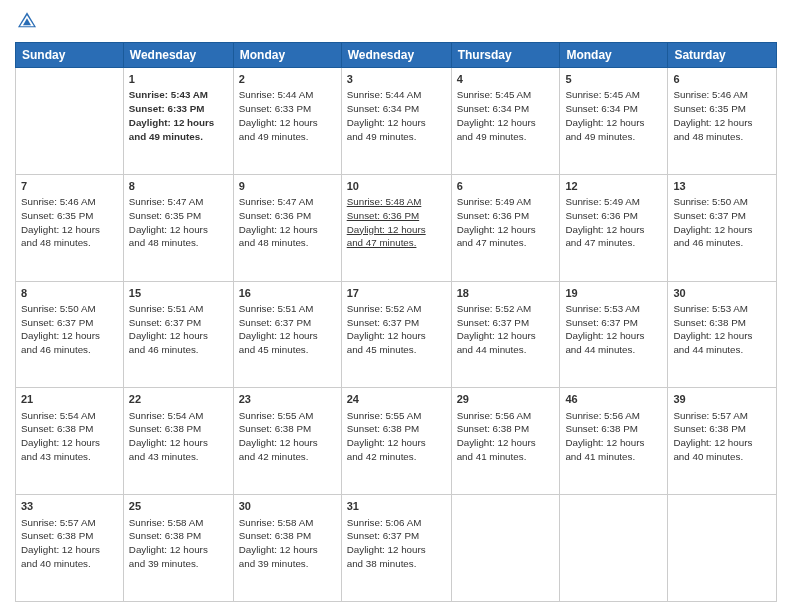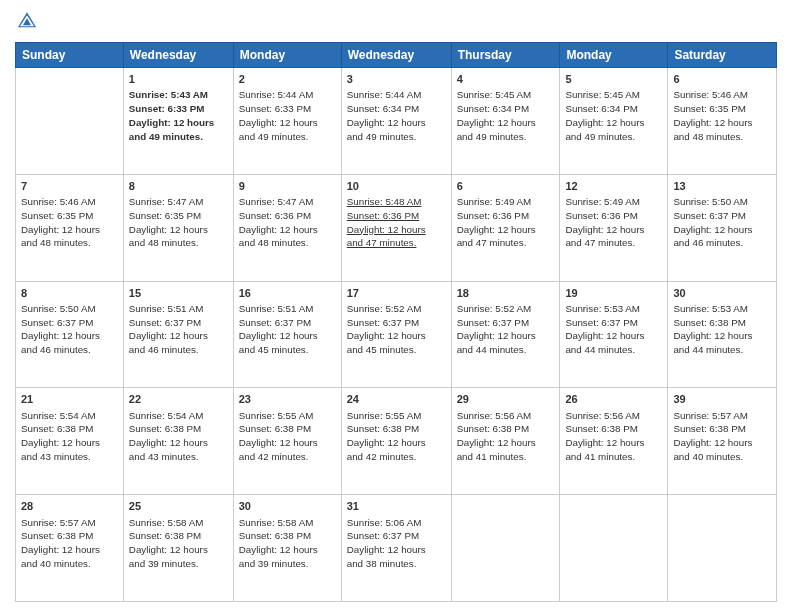--- a/index.html
+++ b/index.html
@@ -304,37 +304,37 @@
 and 42 minutes.</div>
           </td>
           <td>
             <div class="day-number">29</div>
             <div class="day-info" style="white-space: pre-line;">Sunrise: 5:56 AM
 Sunset: 6:38 PM
 Daylight: 12 hours
 and 41 minutes.</div>
           </td>
           <td>
-            <div class="day-number">26</div>
+            <div class="day-number">46</div>
             <div class="day-info" style="white-space: pre-line;">Sunrise: 5:56 AM
 Sunset: 6:38 PM
 Daylight: 12 hours
 and 41 minutes.</div>
           </td>
           <td>
             <div class="day-number">39</div>
             <div class="day-info" style="white-space: pre-line;">Sunrise: 5:57 AM
 Sunset: 6:38 PM
 Daylight: 12 hours
 and 40 minutes.</div>
           </td>
         </tr>
         <tr>
           <td>
-            <div class="day-number">28</div>
+            <div class="day-number">33</div>
             <div class="day-info" style="white-space: pre-line;">Sunrise: 5:57 AM
 Sunset: 6:38 PM
 Daylight: 12 hours
 and 40 minutes.</div>
           </td>
           <td>
             <div class="day-number">25</div>
             <div class="day-info" style="white-space: pre-line;">Sunrise: 5:58 AM
 Sunset: 6:38 PM
 Daylight: 12 hours

